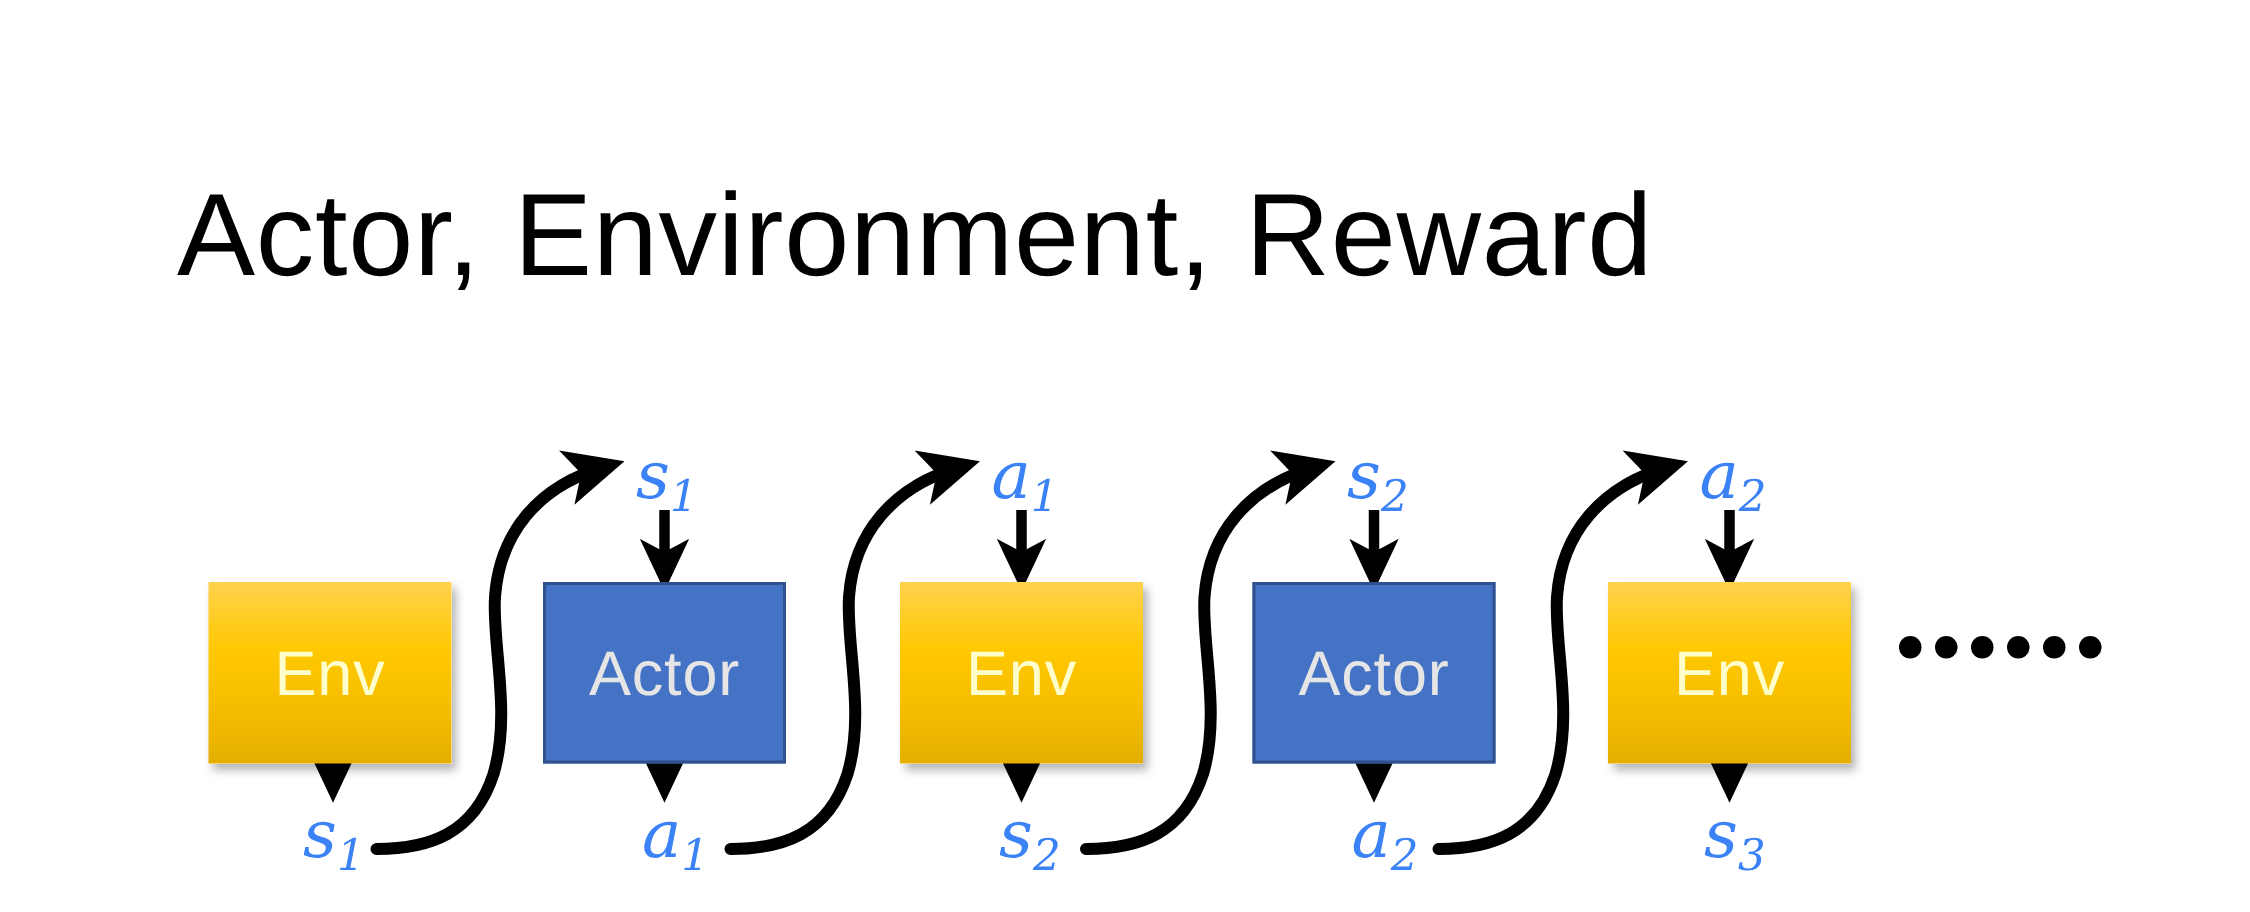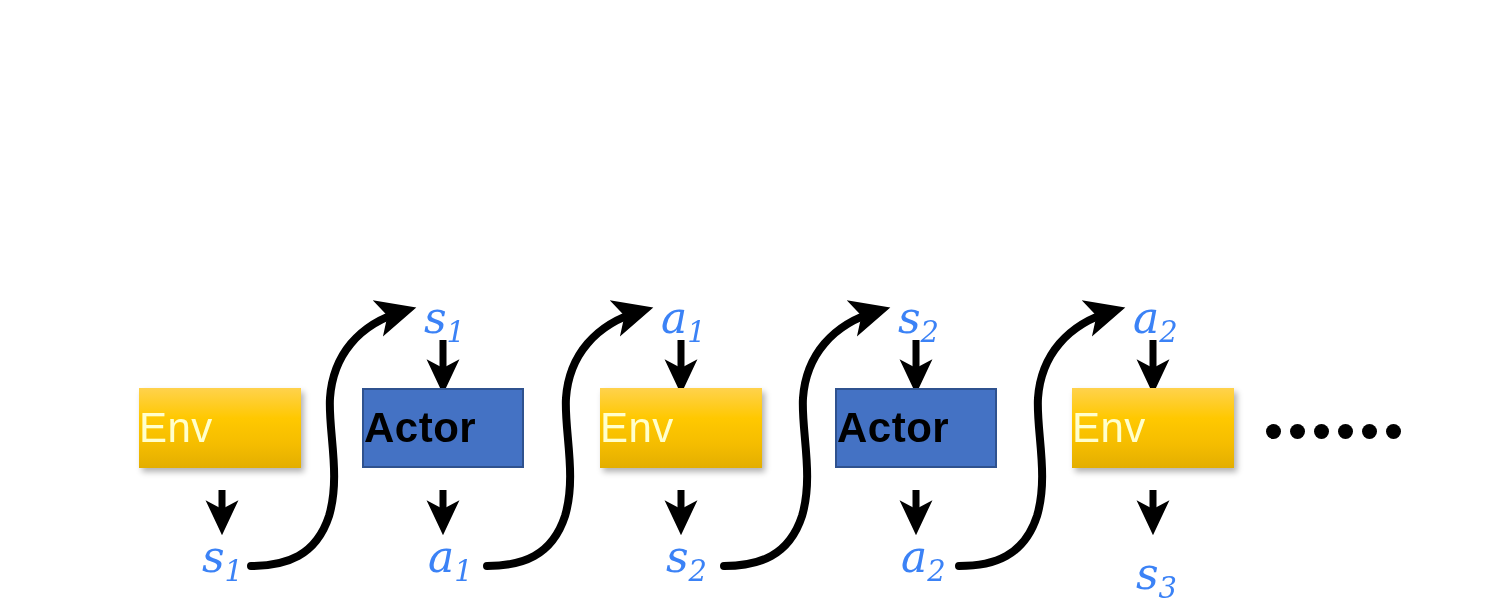--- a/index.html
+++ b/index.html
@@ -44,24 +44,24 @@
     top: 0;
     width: 1500px;
     height: 608px;
     pointer-events: none;
   }
 
   
   .node {
     position: absolute;
     width: 162px;
-    height: 80px;
+    height: 121px;
     display: flex;
     align-items: center;
-    justify-content: flex-start;
+    justify-content: center;
     box-sizing: border-box;
   }
   .node .node-label {
     font-family: "Liberation Sans", sans-serif;
     font-size: 42px;
     font-weight: 400;
     line-height: 1;
     letter-spacing: 0.5px;
   }
   .node.env {
@@ -71,22 +71,21 @@
   }
   .node.env .node-label {
     color: #FFFFCC;
   }
   .node.actor {
     background: #4472C4;
     border: 2px solid #2F528F;
     box-shadow: none;
   }
   .node.actor .node-label {
-    color: #000000;
-    font-weight: bold;
+    color: #e5e5e5;
   }
 
   
   .var-label {
     position: absolute;
     font-family: "DejaVu Serif", serif;
     font-style: italic;
     font-size: 44px;
     color: #3b82f6;
     white-space: nowrap;
@@ -113,20 +112,21 @@
     height: 15px;
     border-radius: 50%;
     background: #000000;
   }
 </style>
 </head>
 <body>
 
 <div id="slide">
 
+  <div id="slide-title">Actor, Environment, Reward</div>
 
   <div id="diagram">
 
     <svg id="connectors" viewBox="0 0 1500 608">
       <defs>
         <marker id="head" markerWidth="5.2" markerHeight="5.2" refX="3.4" refY="2.6" orient="auto">
           <path d="M0,0.25 L5.0,2.6 L0,4.95 L1.25,2.6 Z" fill="#000000"></path>
         </marker>
       </defs>
 
@@ -175,21 +175,21 @@
 
     <div class="var-label" style="left:424px; top:296px;"><span>s</span><span class="sub">1</span></div>
     <div class="var-label" style="left:661px; top:296px;"><span>a</span><span class="sub">1</span></div>
     <div class="var-label" style="left:898px; top:296px;"><span>s</span><span class="sub">2</span></div>
     <div class="var-label" style="left:1133px; top:296px;"><span>a</span><span class="sub">2</span></div>
 
     <div class="var-label" style="left:202px; top:535px;"><span>s</span><span class="sub">1</span></div>
     <div class="var-label" style="left:428px; top:535px;"><span>a</span><span class="sub">1</span></div>
     <div class="var-label" style="left:666px; top:535px;"><span>s</span><span class="sub">2</span></div>
     <div class="var-label" style="left:901px; top:535px;"><span>a</span><span class="sub">2</span></div>
-    <div class="var-label" style="left:1136px; top:552px;"><span>s</span><span class="sub">3</span></div>
+    <div class="var-label" style="left:1136px; top:535px;"><span>s</span><span class="sub">3</span></div>
 
     <div id="ellipsis">
       <span class="dot"></span>
       <span class="dot"></span>
       <span class="dot"></span>
       <span class="dot"></span>
       <span class="dot"></span>
       <span class="dot"></span>
     </div>
 

